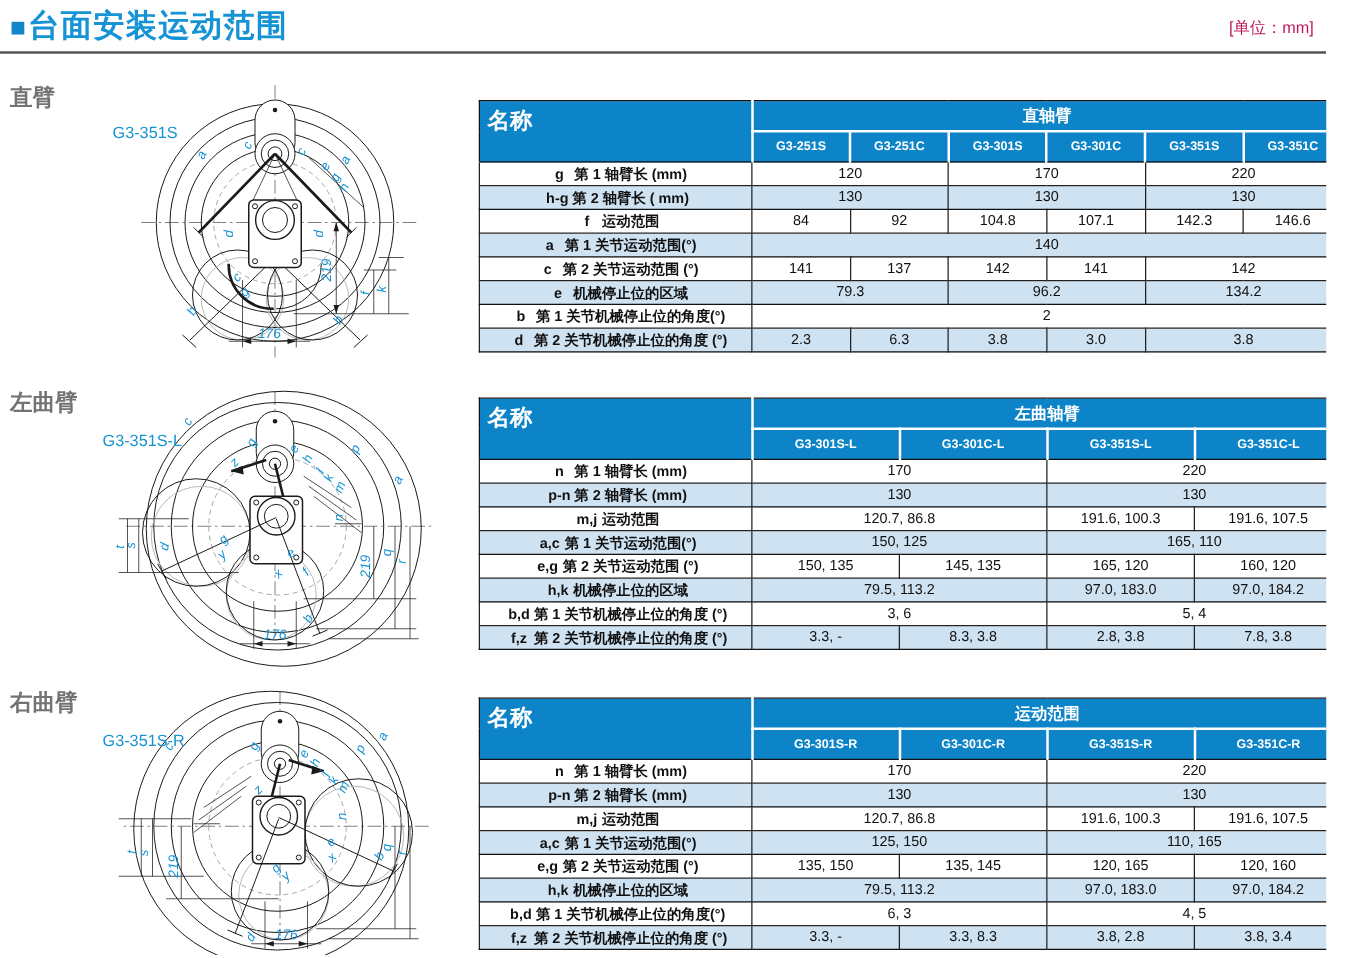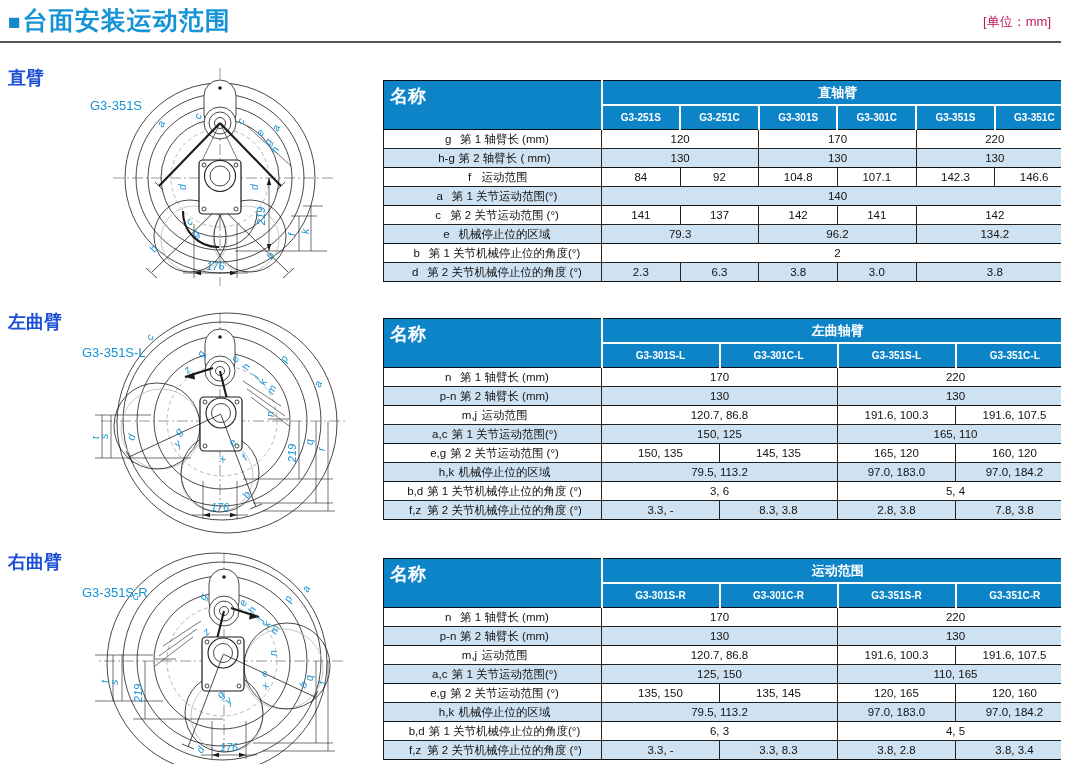--- a/index.html
+++ b/index.html
@@ -7,38 +7,38 @@
   .page{position:relative;width:1061px;height:766px;background:#fff;overflow:hidden;}
 
   
   .title-row{position:absolute;top:0;left:0;right:0;height:41px;border-bottom:2px solid #555;}
   .page-title{position:absolute;left:8px;top:4px;font-size:25px;font-weight:bold;color:#1593d4;letter-spacing:1px;}
   .page-title .bullet{font-size:21px;margin-right:1px;color:#1286c9;}
   .unit-note{position:absolute;right:10px;top:13px;font-size:13px;color:#be185d;}
 
   
   .section{position:absolute;left:0;width:1083px;}
-  .sec-heading{position:absolute;left:8px;font-size:18px;font-weight:bold;color:#1d4ed8;}
+  .sec-heading{position:absolute;left:8px;font-size:18px;font-weight:bold;color:#737373;}
   .model-label{position:absolute;font-size:13px;color:#1593d4;z-index:3;}
   .diagram{position:absolute;z-index:1;}
 
   
   table.spec{position:absolute;left:383px;width:690px;border-collapse:collapse;table-layout:fixed;
              border:1.5px solid #111;background:#fff;}
   table.spec th{background:#0d84c8;color:#fff;font-weight:bold;}
   th.name-h{text-align:left;vertical-align:top;padding:3px 6px;font-size:18px;
             border-right:2px solid #fff;border-bottom:1.5px solid #111;}
   th.group-h{font-size:13px;height:21px;border-bottom:2px solid #fff;}
   th.model-h{font-size:10px;height:21px;border-left:2px solid #fff;border-bottom:1.5px solid #111;}
   th.model-h:first-of-type{border-left:none;}
   table.spec td{border:1px solid #222;text-align:center;font-size:11.5px;color:#111;
                 padding:1px 3px;height:16px;}
   .t23 td{height:16.5px;}
   table.spec tbody tr:nth-child(even) td{background:#cfe2f2;border-bottom:1.8px solid #111;}
-  td.rowlabel{text-align:left;padding-left:7px;font-size:11.5px;white-space:nowrap;}
+  td.rowlabel{text-align:left;padding-left:7px;font-size:11.5px;white-space:nowrap;font-weight:bold;}
   td.rowlabel .prefix{display:inline-block;min-width:24px;}
 
   
   svg .ln{stroke:#1a1a1a;stroke-width:0.8;fill:none;}
   svg .thk{stroke:#1a1a1a;stroke-width:2.1;fill:none;}
   svg .thin{stroke:#1a1a1a;stroke-width:0.6;fill:none;}
   svg .gry{stroke:#b8b8b8;stroke-width:0.8;fill:none;}
   svg .dsh{stroke:#9a9a9a;stroke-width:0.7;fill:none;stroke-dasharray:4 3;}
   svg .cl{stroke:#444;stroke-width:0.55;fill:none;stroke-dasharray:11 3 2 3;}
   svg .wfill{fill:#fff;}

